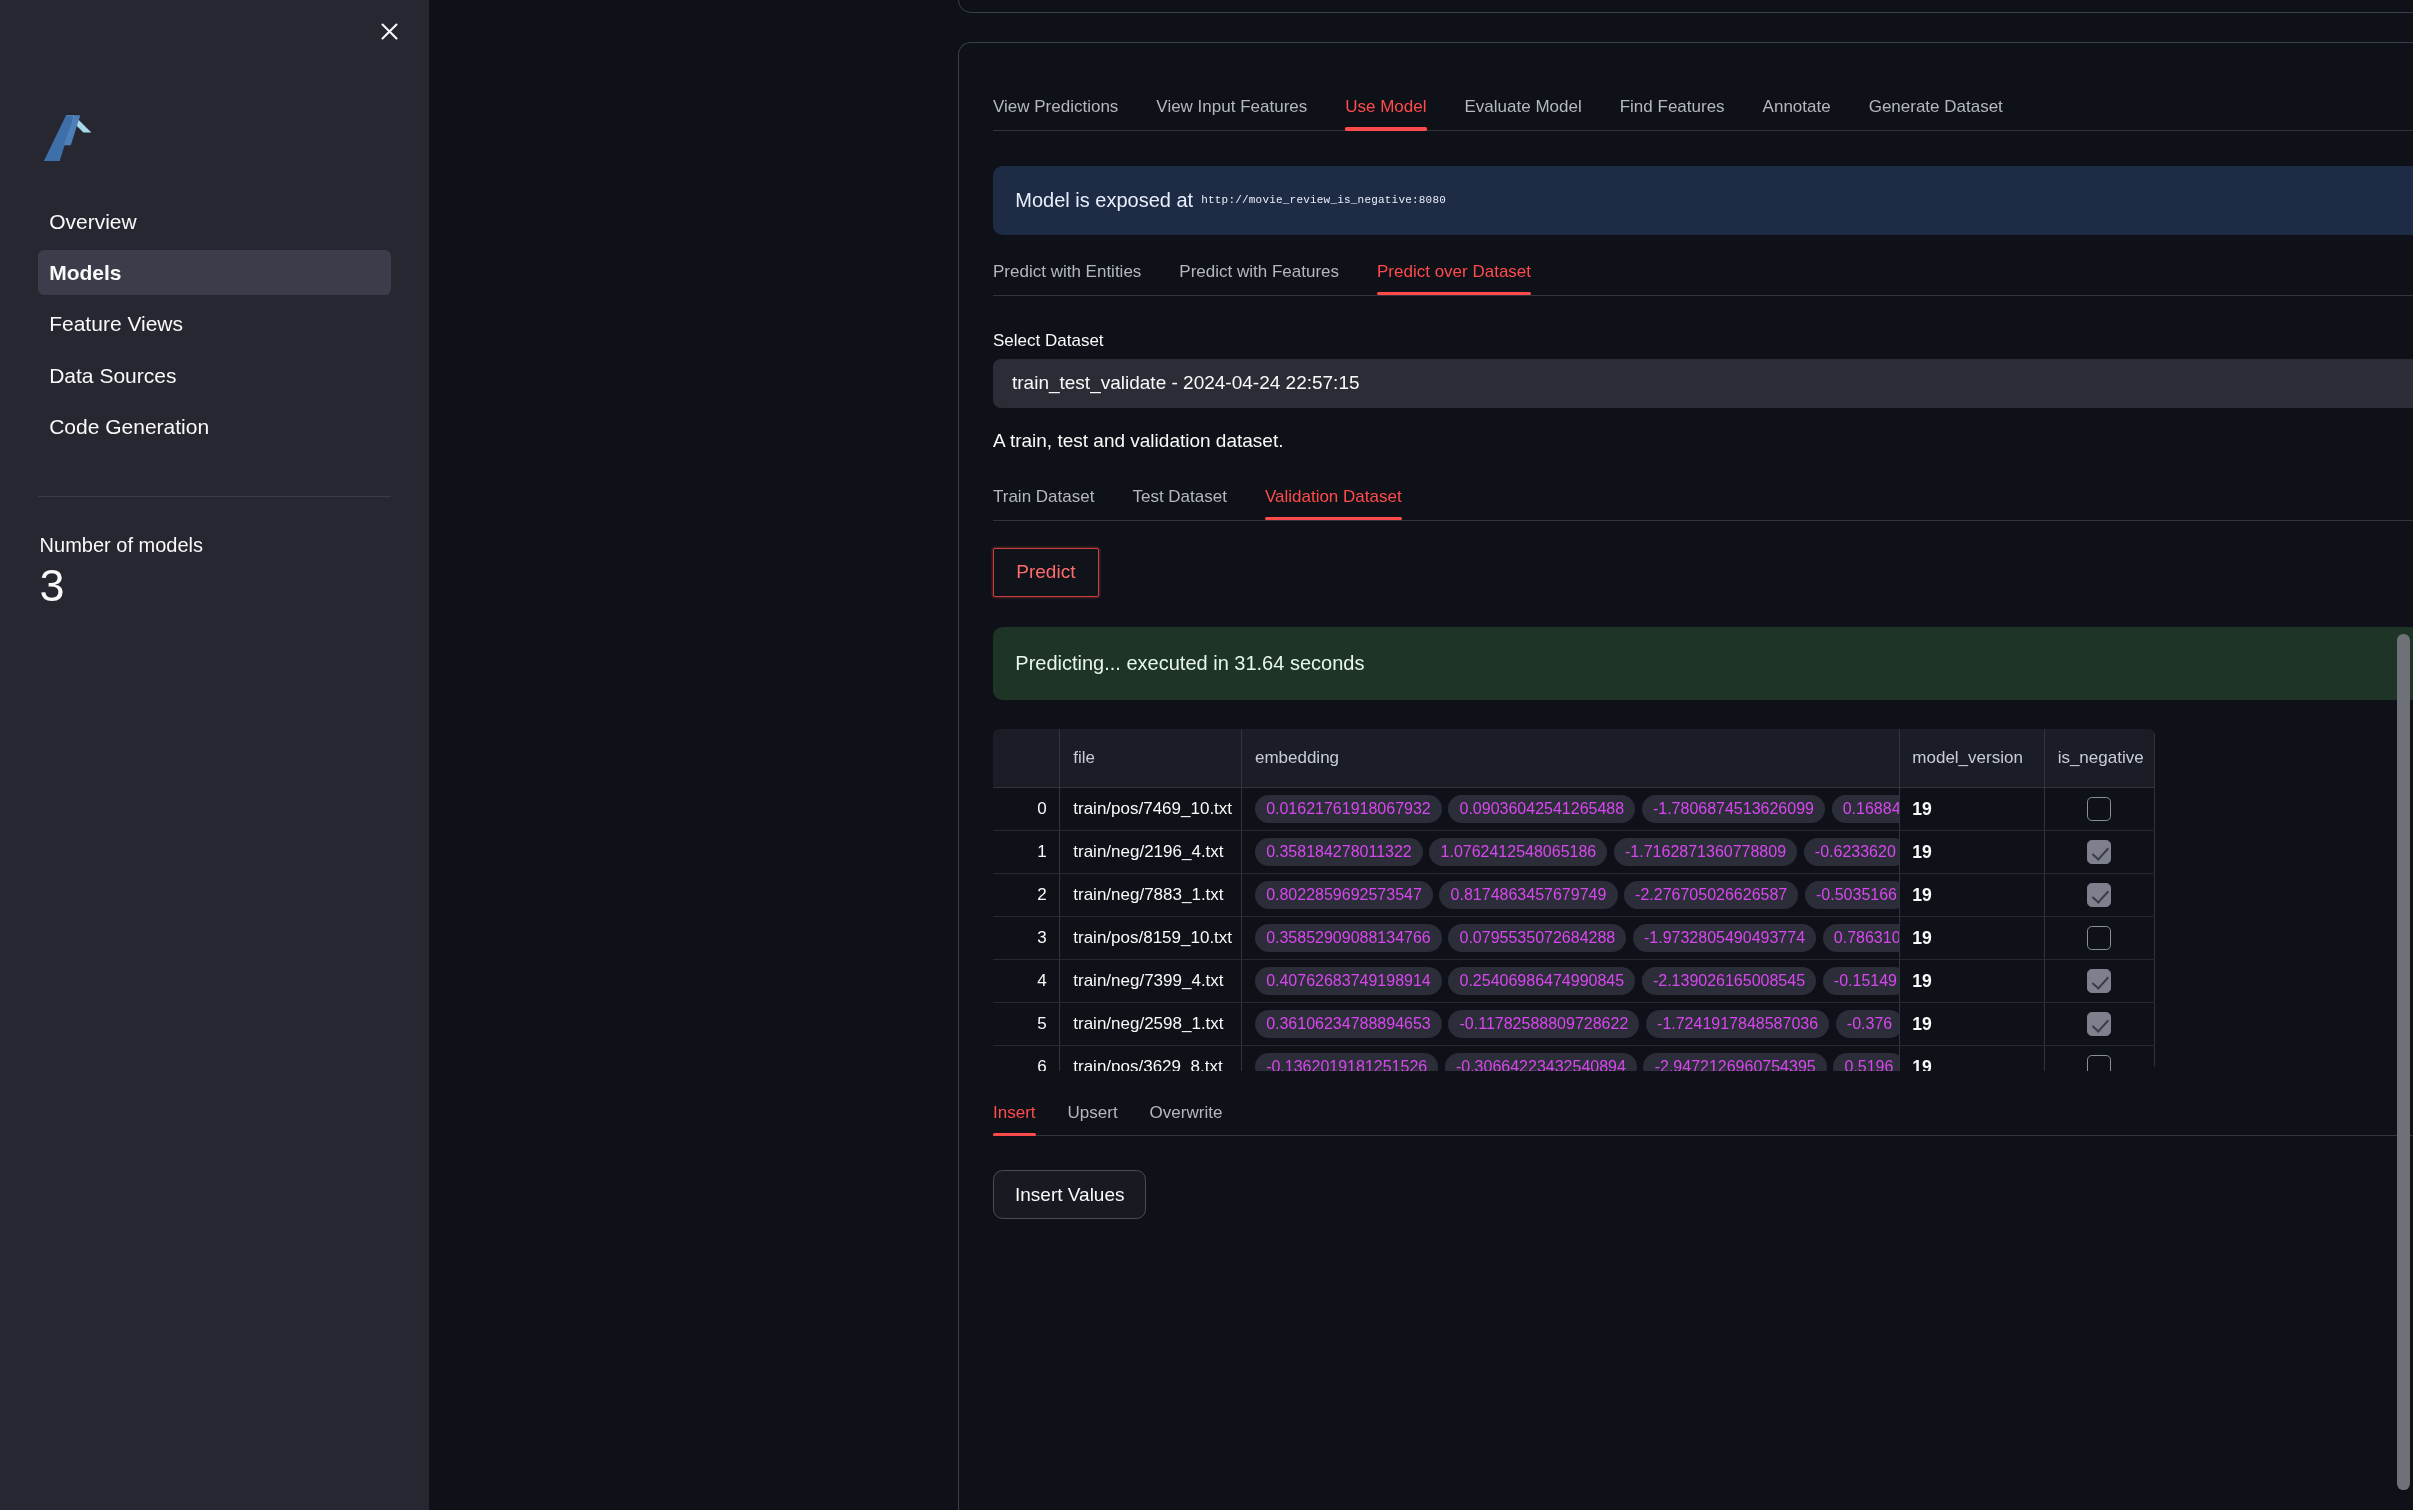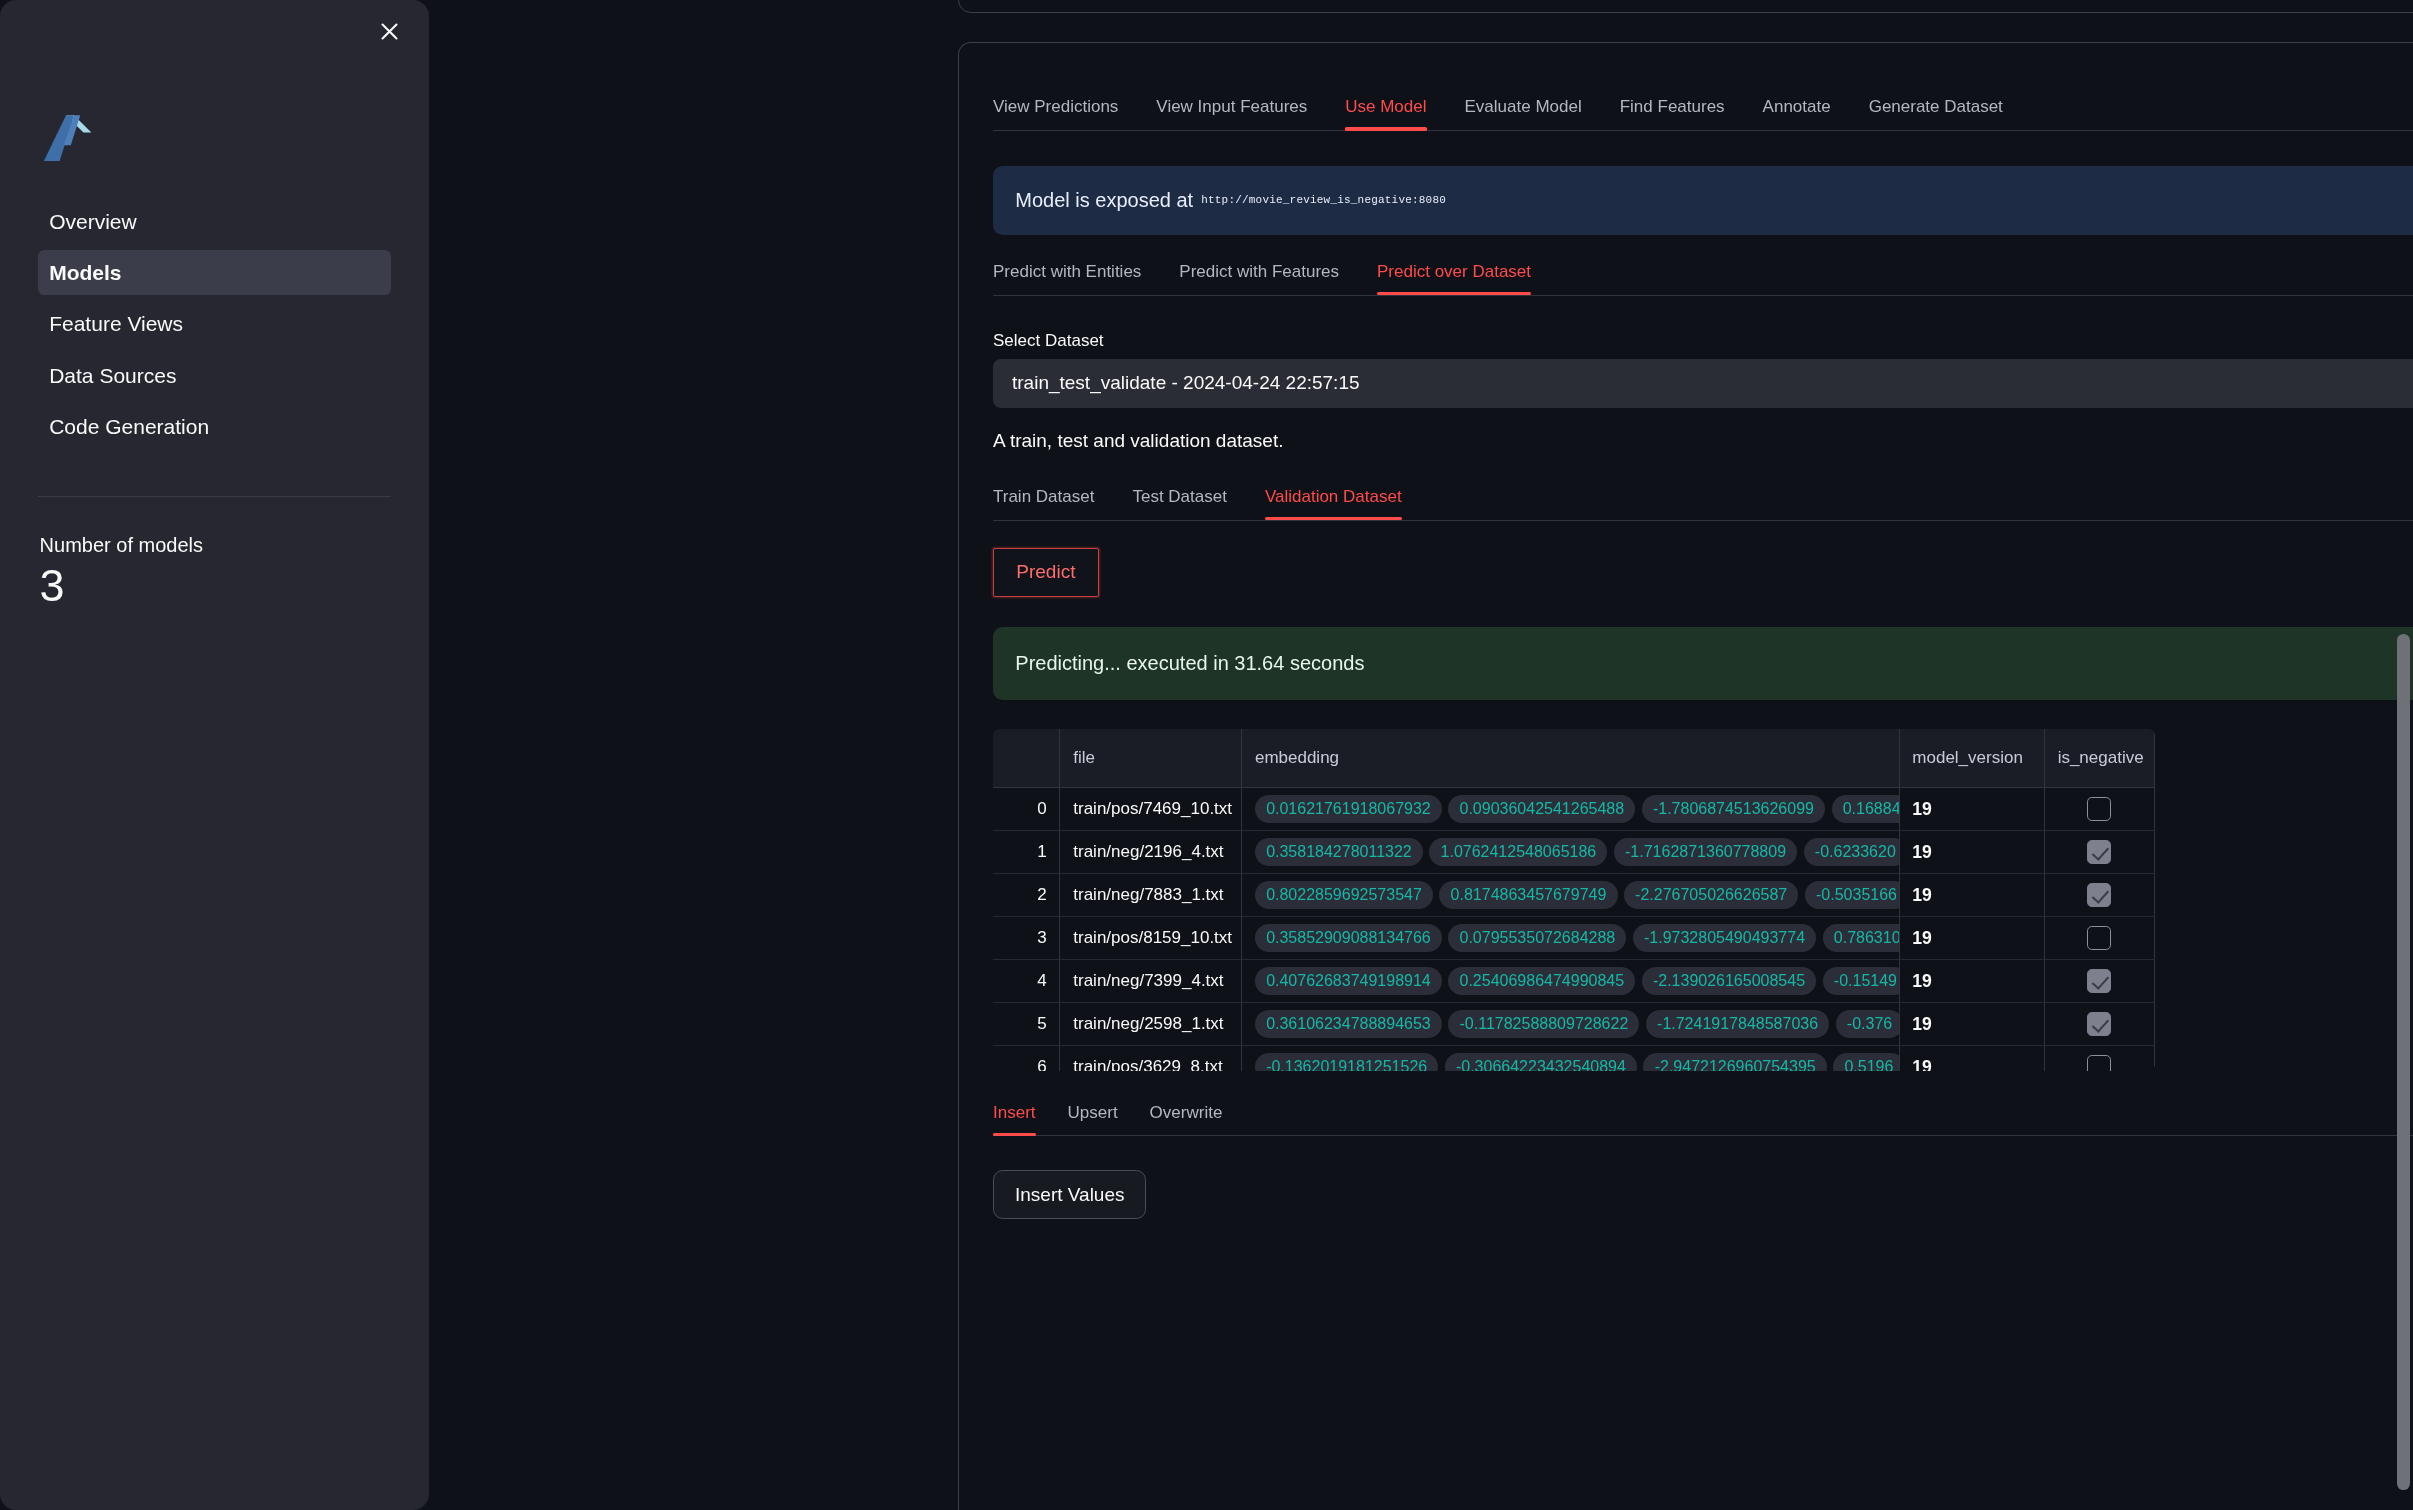--- a/index.html
+++ b/index.html
@@ -11,21 +11,20 @@
   }
   body { display: flex; }
 
   
   .sidebar {
     width: 429px; height: 1510px;
     background: #262730;
     position: relative;
     flex: 0 0 429px;
     padding: 0 38px;
-    border-radius: 16px;
   }
   .sidebar-close {
     position: absolute; top: 14.4px; right: 22.3px;
     width: 35px; height: 35px;
     display: flex; align-items: center; justify-content: center;
     cursor: pointer;
   }
   .sidebar-close svg { width: 21px; height: 21px; }
   .logo-wrap { margin-top: 112px; margin-left: 4px; }
   .logo-wrap svg { width: 56px; height: 57px; display:block; }
@@ -232,21 +231,21 @@
   .col-ver  { width: 128px; }
   .col-neg  { width: 97px; }
   td.idx { text-align: right; color: #9ea2ae; padding-right: 12.8px; }
   td.emb { padding: 0 4.8px; }
   .emb-row { display: flex; gap: 6.4px; align-items: center; }
   .pill {
     background: #2b2e38;
     border-radius: 14.4px;
     padding: 4.8px 11.2px;
     font-size: 16px;
-    color: #14b8a6;
+    color: #d946ef;
     white-space: nowrap;
     flex: 0 0 auto;
   }
   td.ver { font-weight: 600; font-size: 17.6px; }
   td.neg { text-align: center; }
   .cbox {
     width: 24px; height: 24px;
     border-radius: 4.8px;
     border: 1.2px solid #8b8f9c;
     display: inline-block;

